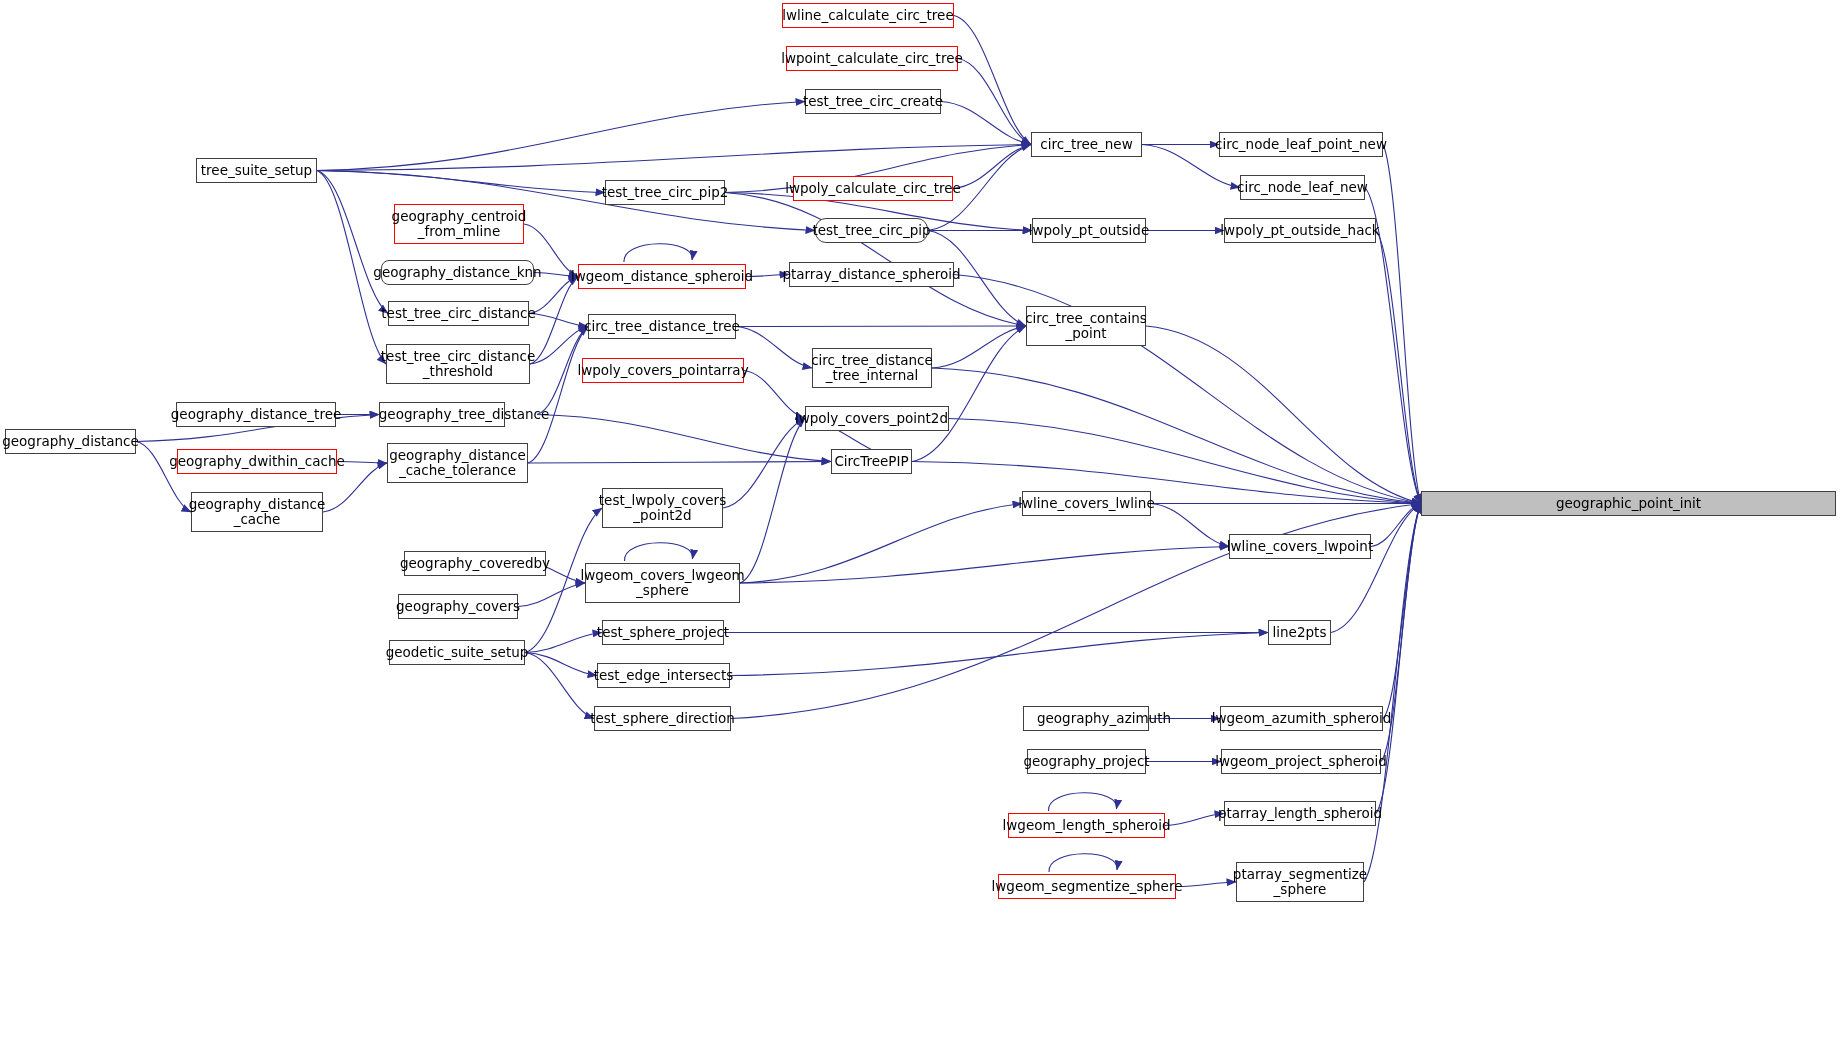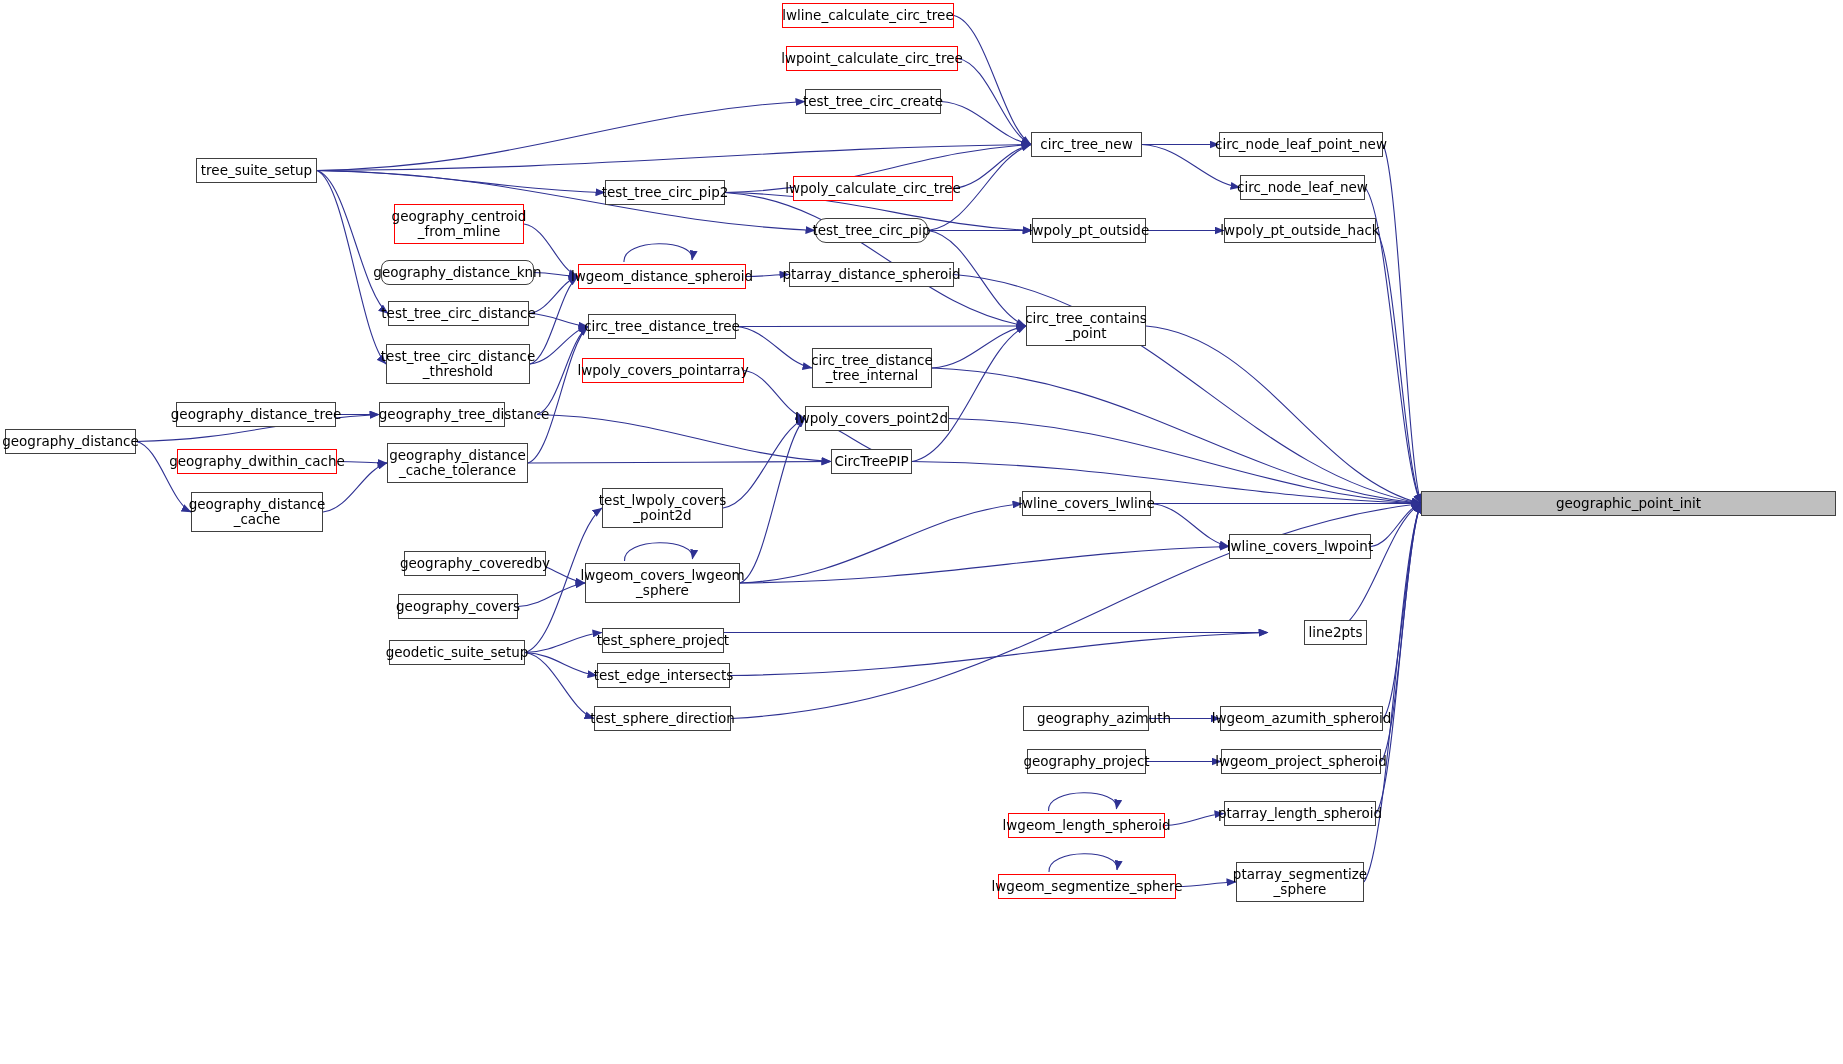--- a/index.html
+++ b/index.html
@@ -160,22 +160,22 @@
       <div class="node" style="left: 1022px; top: 491px; width: 129px; height: 25px;"><span>lwline_covers_lwline</span></div>
       <div class="node" style="left: 602px; top: 488px; width: 121px; height: 40px;"><span>test_lwpoly_covers
 _point2d</span></div>
       <div class="node" style="left: 191px; top: 492px; width: 132px; height: 40px;"><span>geography_distance
 _cache</span></div>
       <div class="node" style="left: 1229px; top: 534px; width: 142px; height: 25px;"><span>lwline_covers_lwpoint</span></div>
       <div class="node" style="left: 372px; top: 551px; width: 142px; height: 25px; margin-left: 32px;"><span>geography_coveredby</span></div>
       <div class="node" style="left: 585px; top: 563px; width: 155px; height: 40px;"><span>lwgeom_covers_lwgeom
 _sphere</span></div>
       <div class="node" style="left: 398px; top: 594px; width: 120px; height: 25px;"><span>geography_covers</span></div>
-      <div class="node" style="left: 1304px; top: 620px; width: 63px; height: 25px;"><span>line2pts</span></div>
-      <div class="node" style="left: 602px; top: 620px; width: 122px; height: 25px; margin-top: 8px;"><span>test_sphere_project</span></div>
+      <div class="node" style="left: 1268px; top: 620px; width: 63px; height: 25px;"><span>line2pts</span></div>
+      <div class="node" style="left: 602px; top: 620px; width: 122px; height: 25px;"><span>test_sphere_project</span></div>
       <div class="node" style="left: 389px; top: 640px; width: 136px; height: 25px;"><span>geodetic_suite_setup</span></div>
       <div class="node" style="left: 597px; top: 663px; width: 133px; height: 25px;"><span>test_edge_intersects</span></div>
       <div class="node" style="left: 594px; top: 706px; width: 137px; height: 25px;"><span>test_sphere_direction</span></div>
       <div class="node" style="left: 1023px; top: 706px; width: 126px; height: 25px; padding-left: 36px;"><span>geography_azimuth</span></div>
       <div class="node" style="left: 1220px; top: 706px; width: 163px; height: 25px;"><span>lwgeom_azumith_spheroid</span></div>
       <div class="node" style="left: 1027px; top: 749px; width: 119px; height: 25px;"><span>geography_project</span></div>
       <div class="node" style="left: 1221px; top: 749px; width: 160px; height: 25px;"><span>lwgeom_project_spheroid</span></div>
       <div class="node" style="left: 1224px; top: 801px; width: 152px; height: 25px;"><span>ptarray_length_spheroid</span></div>
       <div class="node red" style="left: 1008px; top: 813px; width: 157px; height: 25px;"><span>lwgeom_length_spheroid</span></div>
       <div class="node" style="left: 1236px; top: 862px; width: 128px; height: 40px;"><span>ptarray_segmentize

